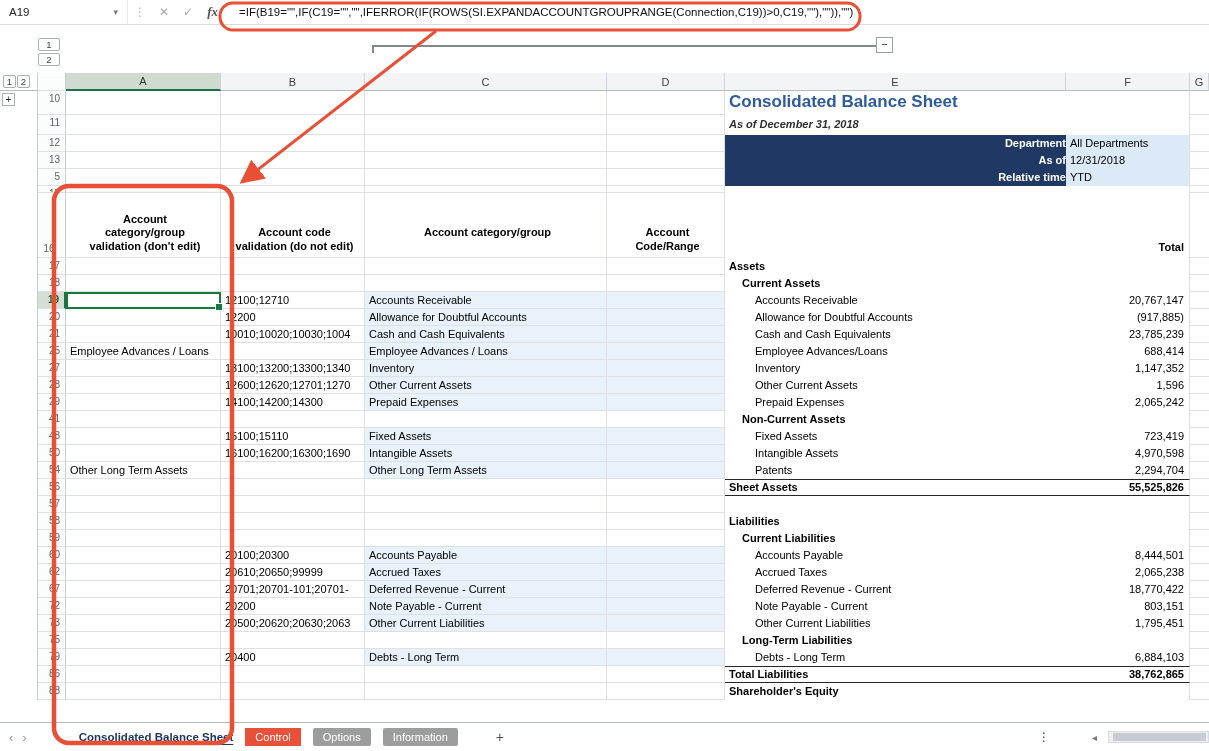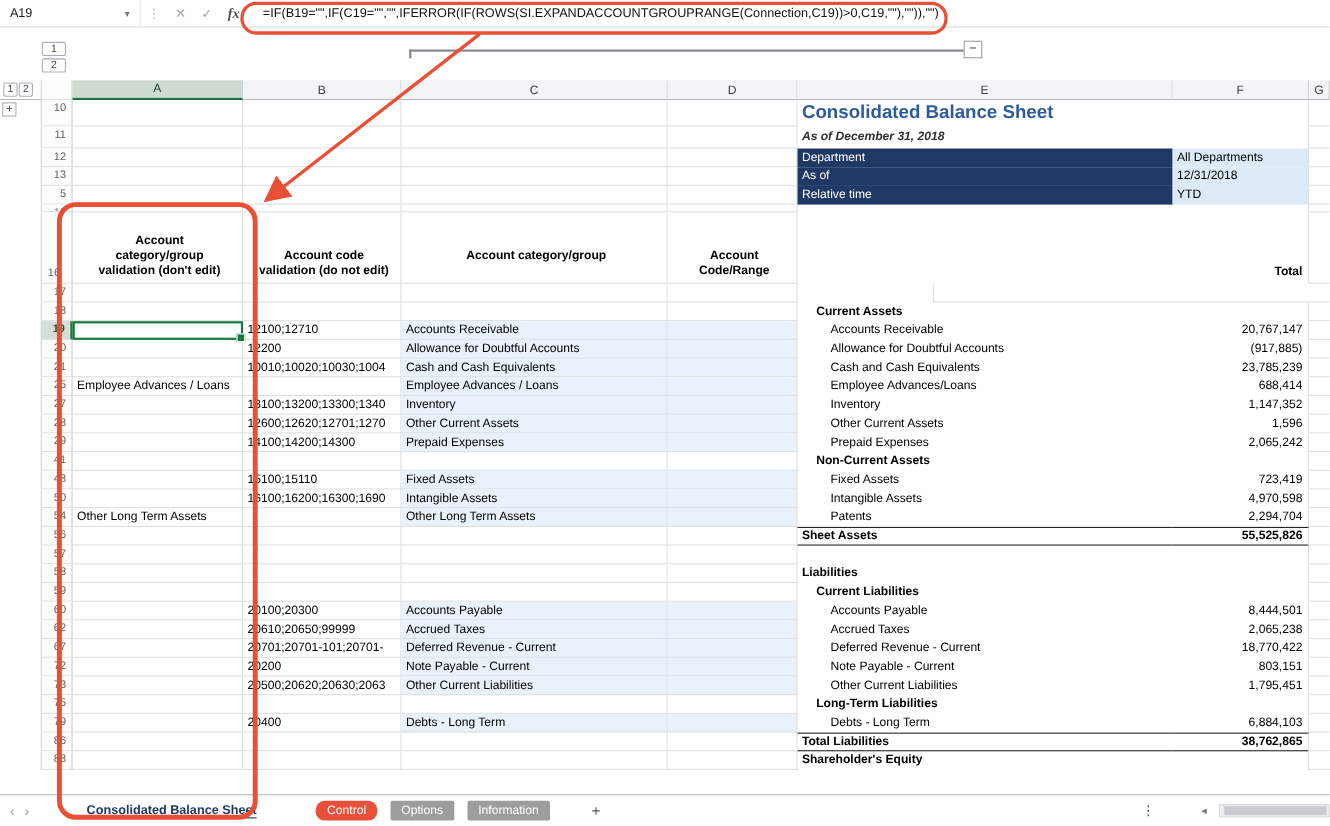--- a/index.html
+++ b/index.html
@@ -58,21 +58,21 @@
   .c-num{background:#FBFCFC;color:#5F6368;font-size:10px;text-align:right;padding-right:5px;
          border-right:1px solid #C9CED4;border-bottom:1px solid #DDE0E4;}
   .cell.c-a,.cell.c-b,.cell.c-c,.cell.c-d{border-right:1px solid #DDE0E4;border-bottom:1px solid #DDE0E4;padding-left:4px;}
   .cell.c-e{padding-left:4px;}
   .cell.c-f{text-align:right;padding-right:5px;border-right:1px solid #DDE0E4;}
   .outline-btn{box-sizing:border-box;width:13px;height:13px;margin:2px 0 0 2px;border:1px solid #A9AFB6;
                background:#fff;color:#333;font-size:10px;line-height:11px;text-align:center;}
 
   .title .c-e{font-size:17px;font-weight:bold;color:var(--titleblue);line-height:22px;overflow:visible;position:relative;z-index:2;}
   .subtitle .c-e{font-weight:bold;font-style:italic;color:#2F2F2F;line-height:18px;}
-  .param .c-e{background:var(--navy);color:#fff;font-weight:normal;}
+  .param .c-e{background:var(--navy);color:#fff;font-weight:bold;text-align:right;}
   .param .c-f{background:var(--paramblue);text-align:left;padding-left:4px;color:#000;}
   .sec0 .c-e{font-weight:bold;}
   .sec1 .c-e{font-weight:bold;padding-left:17px;}
   .data .c-e{padding-left:30px;}
   .data .c-c,.data .c-d{background:var(--cellblue);}
   .total .c-e,.total .c-f{font-weight:bold;border-top:1px solid #262626;border-bottom:1px solid #262626;line-height:15px;}
 
   .colhead .cell{display:flex;flex-direction:column;justify-content:flex-end;font-weight:bold;
                  text-align:center;line-height:13.5px;padding-bottom:4px;}
   .colhead .c-c{padding-bottom:18px;}
@@ -84,21 +84,21 @@
   .cell.c-a.sel::after{content:"";position:absolute;right:-4px;bottom:-4px;width:6px;height:6px;
                        background:#18793F;border:1px solid #fff;}
 
   
   .tab-bar{position:absolute;bottom:0;left:0;width:100%;height:29px;background:#fff;
            border-top:1px solid #B6BBC2;display:flex;align-items:center;box-sizing:border-box;}
   .nav{color:#9AA0A6;font-size:13px;margin-left:9px;}
   .tabs{display:flex;align-items:center;gap:12px;margin-left:52px;}
   .sheet-tab{white-space:nowrap;}
   .sheet-tab.active{font-weight:bold;color:#1F3864;font-size:11.5px;text-decoration:underline;text-underline-offset:3px;}
-  .sheet-tab.red{background:var(--tabred);color:#fff;padding:3px 10px;font-size:11px;border-radius:8px;margin-left:42px;}
+  .sheet-tab.red{background:var(--tabred);color:#fff;padding:3px 10px;font-size:11px;border-radius:0;}
   .sheet-tab.gray{background:var(--tabgray);color:#fff;padding:3px 10px;font-size:11px;border-radius:2px;}
   .add-sheet{margin-left:38px;color:#555;font-size:14px;}
   .more{position:absolute;left:1038px;color:#444;font-size:12px;}
   .hscroll-left{position:absolute;left:1092px;color:#777;font-size:10px;}
   .hscroll-track{position:absolute;left:1108px;right:0;top:8px;height:12px;background:#EDEEF0;border:1px solid #D8DCE0;box-sizing:border-box;}
   .hscroll-thumb{position:absolute;left:4px;right:2px;top:1px;bottom:1px;background:#C8CBCF;}
 
   
   .overlay{position:absolute;top:0;left:0;z-index:50;pointer-events:none;}
   .ann{fill:none;stroke:var(--red);stroke-width:3;}
@@ -241,20 +241,21 @@
         </div>
         <div class="cell c-g"></div>
       </div>
       <div class="grid-row sec0">
         <div class="cell c-out"></div>
         <div class="cell c-num">17</div>
         <div class="cell c-a"></div>
         <div class="cell c-b"></div>
         <div class="cell c-c"></div>
         <div class="cell c-d"></div>
+        <div class="cell c-e">Assets</div>
         <div class="cell c-f"></div>
         <div class="cell c-g"></div>
       </div>
       <div class="grid-row sec1">
         <div class="cell c-out"></div>
         <div class="cell c-num">18</div>
         <div class="cell c-a"></div>
         <div class="cell c-b"></div>
         <div class="cell c-c"></div>
         <div class="cell c-d"></div>

